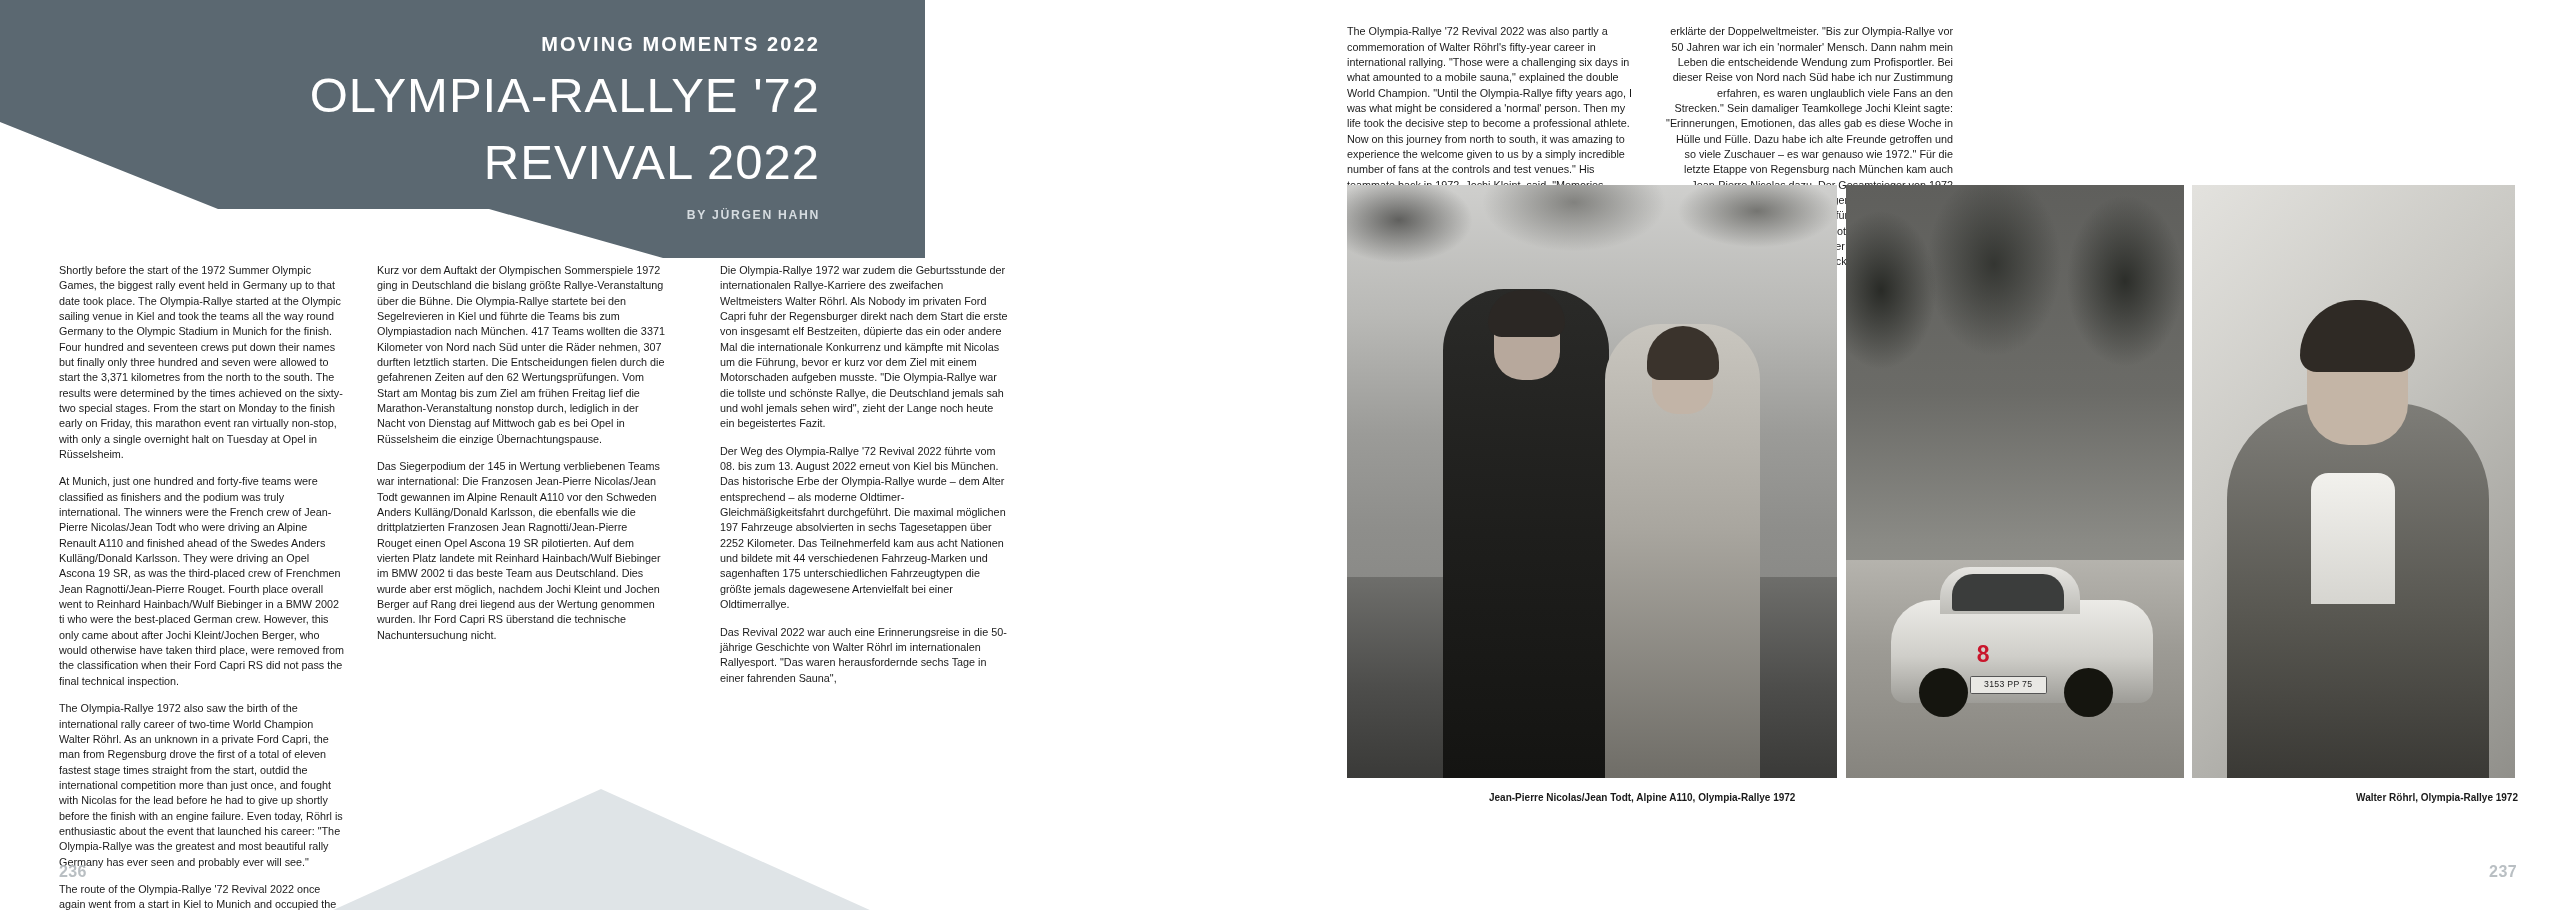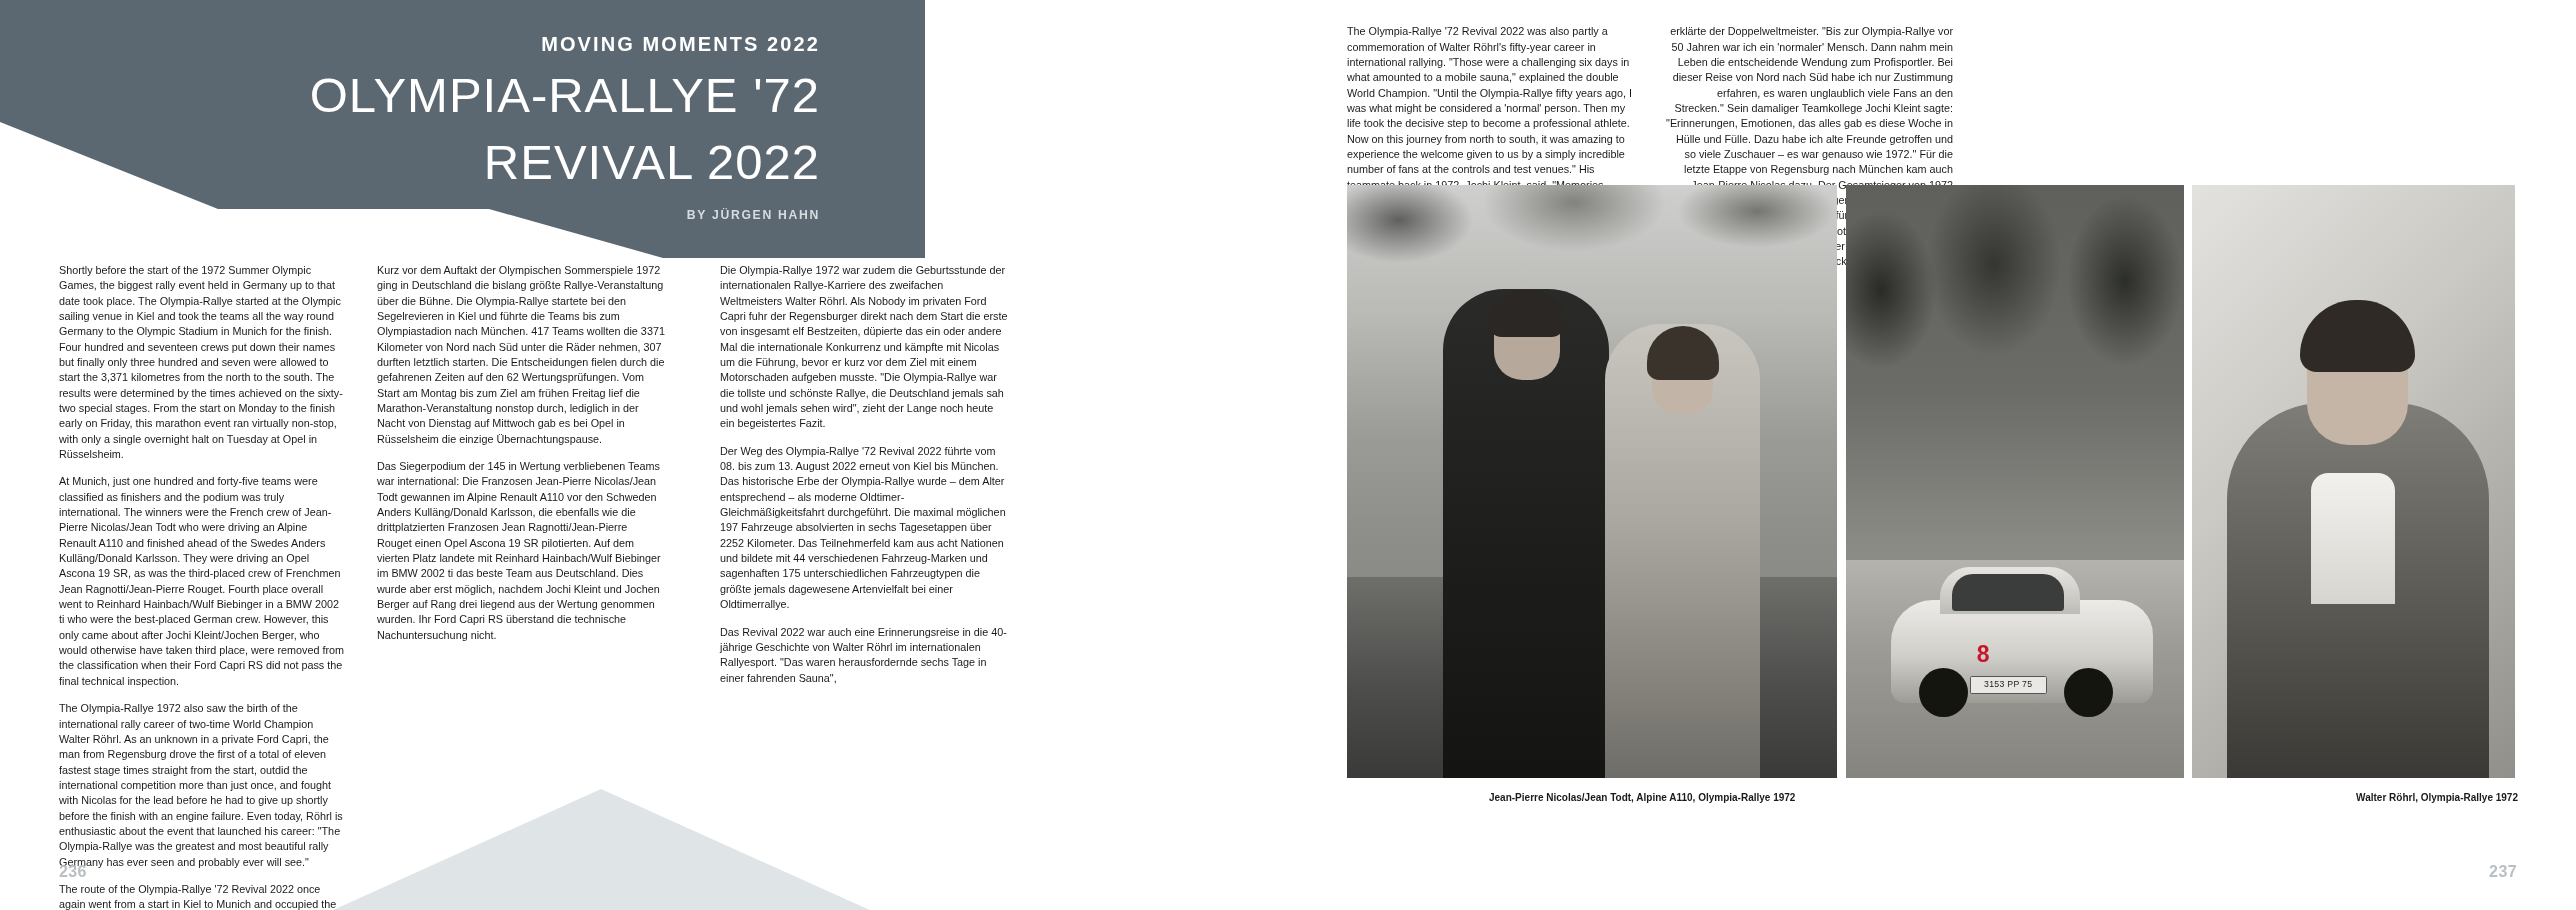--- a/index.html
+++ b/index.html
@@ -298,21 +298,21 @@
     </div>
 
     <div class="col col-2">
       <p>Kurz vor dem Auftakt der Olympischen Sommerspiele 1972 ging in Deutschland die bislang größte Rallye-Veranstaltung über die Bühne. Die Olympia-Rallye startete bei den Segelrevieren in Kiel und führte die Teams bis zum Olympiastadion nach München. 417 Teams wollten die 3371 Kilometer von Nord nach Süd unter die Räder nehmen, 307 durften letztlich starten. Die Entscheidungen fielen durch die gefahrenen Zeiten auf den 62 Wertungsprüfungen. Vom Start am Montag bis zum Ziel am frühen Freitag lief die Marathon-Veranstaltung nonstop durch, lediglich in der Nacht von Dienstag auf Mittwoch gab es bei Opel in Rüsselsheim die einzige Übernachtungspause.</p>
       <p>Das Siegerpodium der 145 in Wertung verbliebenen Teams war international: Die Franzosen Jean-Pierre Nicolas/Jean Todt gewannen im Alpine Renault A110 vor den Schweden Anders Kulläng/Donald Karlsson, die ebenfalls wie die drittplatzierten Franzosen Jean Ragnotti/Jean-Pierre Rouget einen Opel Ascona 19 SR pilotierten. Auf dem vierten Platz landete mit Reinhard Hainbach/Wulf Biebinger im BMW 2002 ti das beste Team aus Deutschland. Dies wurde aber erst möglich, nachdem Jochi Kleint und Jochen Berger auf Rang drei liegend aus der Wertung genommen wurden. Ihr Ford Capri RS überstand die technische Nachuntersuchung nicht.</p>
     </div>
 
     <div class="col col-3">
       <p>Die Olympia-Rallye 1972 war zudem die Geburtsstunde der internationalen Rallye-Karriere des zweifachen Weltmeisters Walter Röhrl. Als Nobody im privaten Ford Capri fuhr der Regensburger direkt nach dem Start die erste von insgesamt elf Bestzeiten, düpierte das ein oder andere Mal die internationale Konkurrenz und kämpfte mit Nicolas um die Führung, bevor er kurz vor dem Ziel mit einem Motorschaden aufgeben musste. "Die Olympia-Rallye war die tollste und schönste Rallye, die Deutschland jemals sah und wohl jemals sehen wird", zieht der Lange noch heute ein begeistertes Fazit.</p>
       <p>Der Weg des Olympia-Rallye '72 Revival 2022 führte vom 08. bis zum 13. August 2022 erneut von Kiel bis München. Das historische Erbe der Olympia-Rallye wurde – dem Alter entsprechend – als moderne Oldtimer-Gleichmäßigkeitsfahrt durchgeführt. Die maximal möglichen 197 Fahrzeuge absolvierten in sechs Tagesetappen über 2252 Kilometer. Das Teilnehmerfeld kam aus acht Nationen und bildete mit 44 verschiedenen Fahrzeug-Marken und sagenhaften 175 unterschiedlichen Fahrzeugtypen die größte jemals dagewesene Artenvielfalt bei einer Oldtimerrallye.</p>
-      <p>Das Revival 2022 war auch eine Erinnerungsreise in die 40-jährige Geschichte von Walter Röhrl im internationalen Rallyesport. "Das waren herausfordernde sechs Tage in einer fahrenden Sauna",</p>
+      <p>Das Revival 2022 war auch eine Erinnerungsreise in die 50-jährige Geschichte von Walter Röhrl im internationalen Rallyesport. "Das waren herausfordernde sechs Tage in einer fahrenden Sauna",</p>
     </div>
 
     <div class="chevron"></div>
 
     <div class="folio folio-left">236</div>
   </div>
 
   <div class="page page-right">
 
     <div class="rcol rcol-1">

